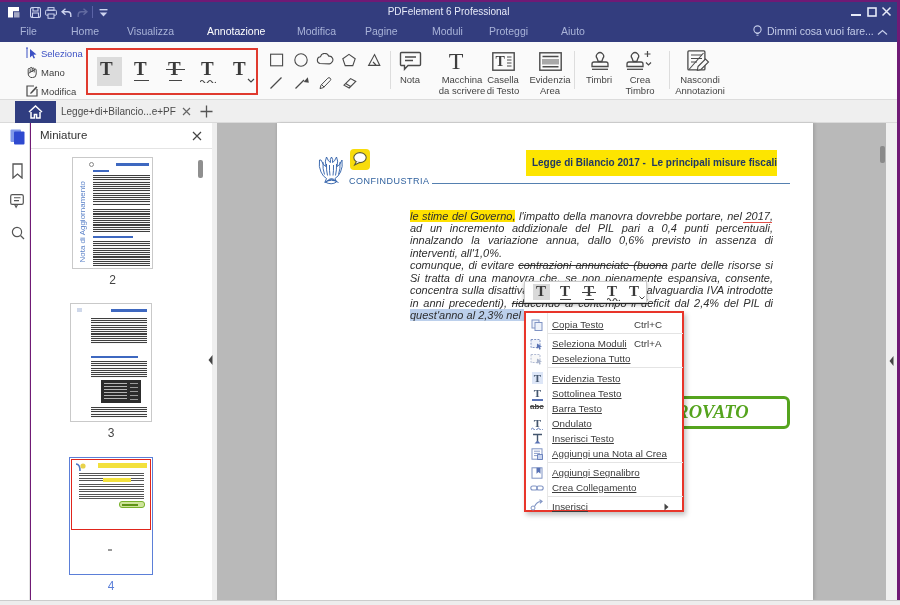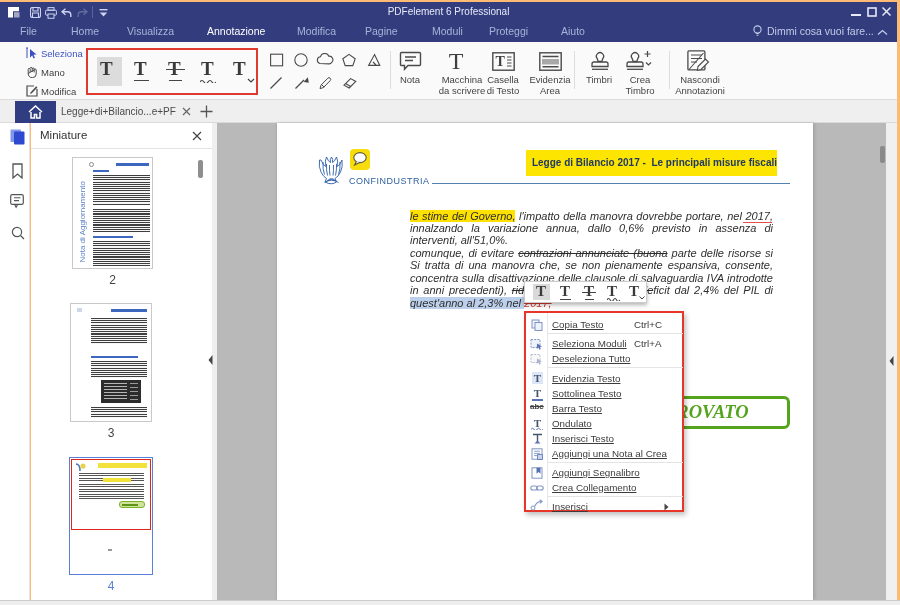--- a/index.html
+++ b/index.html
@@ -1,19 +1,19 @@
 <!DOCTYPE html>
 <html><head>
 <meta charset="utf-8">
 <style>
   * { margin:0; padding:0; box-sizing:border-box; }
   html,body { width:900px; height:605px; overflow:hidden; background:#fff;
     font-family:"Liberation Sans", sans-serif; }
   .abs { position:absolute; }
-  #stage { position:relative; width:900px; height:605px; background:#fdba74; }
+  #stage { position:relative; width:900px; height:605px; background:#701a75; }
 
   
   #titlebar { left:0; top:2px; width:897px; height:19px; background:#333d7e; }
   #menubar  { left:0; top:21px; width:897px; height:21px; background:#333d7e; }
   .mitem { position:absolute; top:4px; font-size:10.5px; color:#a9b3d8; }
   .mitem.on { color:#ffffff; font-weight:normal; }
   #toolbar { left:0; top:42px; width:897px; height:58px; background:#fafafa;
              border-bottom:1px solid #dcdcdc; }
   #tabbar  { left:0; top:100px; width:897px; height:23px; background:#efefef; border-bottom:1px solid #dadada; }
 
@@ -306,22 +306,23 @@
         <path d="M6.5 12.2 L4.6 16 L10 13.2" fill="#fff" stroke="#5a5a33" stroke-width="1.1"></path>
       </svg>
     </div>
     <div class="abs" style="left:72px;top:52.5px;font-size:9px;letter-spacing:0.5px;color:#30619e">CONFINDUSTRIA</div>
     <div class="abs" style="left:155px;top:59.5px;width:358px;height:1.1px;background:#5580b0"></div>
 
     <div class="abs" style="left:249px;top:27px;width:251px;height:26px;background:#fde500;text-align:right;font-size:10px;font-weight:bold;color:#203864;line-height:26px;white-space:nowrap">Legge di Bilancio 2017 -&nbsp; Le principali misure fiscali</div>
 
     <div class="abs" id="bodytext" style="left:133px;top:86.5px;width:363px;font-size:11px;font-style:italic;color:#2e2e2e;line-height:12.45px">
       <div class="jline"><span class="hl">le stime del Governo,</span> l'impatto della manovra dovrebbe portare, nel <span class="ured">2017,</span></div>
+      <div class="jline">ad un incremento addizionale del PIL pari a 0,4 punti percentuali,</div>
       <div class="jline">innalzando la variazione annua, dallo 0,6% previsto in assenza di</div>
-      <div>interventi, all'51,0%.</div>
+      <div>interventi, all'1,0%.</div>
       <div class="jline">comunque, di evitare <span class="strike">contrazioni annunciate (buona</span> parte delle risorse si</div>
       <div class="jline">Si tratta di una manovra che, se non pienamente espansiva, consente,</div>
       <div class="jline">concentra sulla disattivazione delle clausole di salvaguardia IVA introdotte</div>
       <div class="jline">in anni precedenti), <span class="strike">riducendo al contempo il de</span>ficit dal 2,4% del PIL di</div>
       <div><span class="sel">quest'anno al 2,3% nel </span><span class="redstrike">2017,</span></div>
     </div>
     <div class="abs" style="left:466px;top:98.5px;width:29px;height:1.5px;background:#e25048"></div>
 
     <div class="abs" style="left:323px;top:273px;width:190px;height:33px;border:3px solid #55a41e;border-radius:6px;text-align:center;font-family:'Liberation Serif',serif;font-size:18.5px;font-weight:bold;font-style:italic;color:#55a41e;line-height:26px">APPROVATO</div>
   </div>

